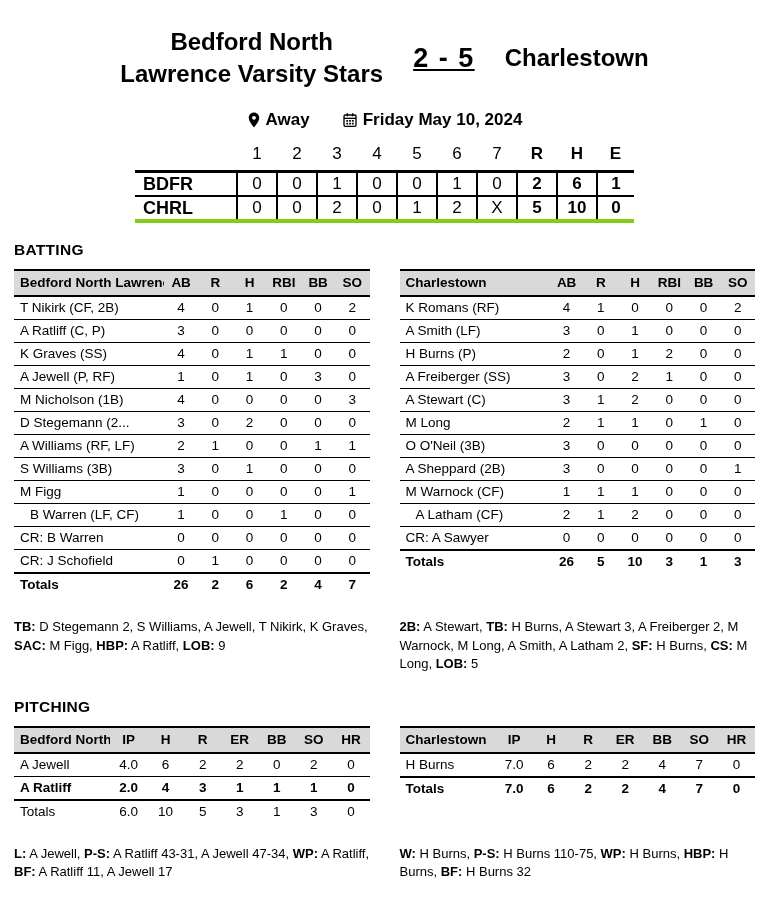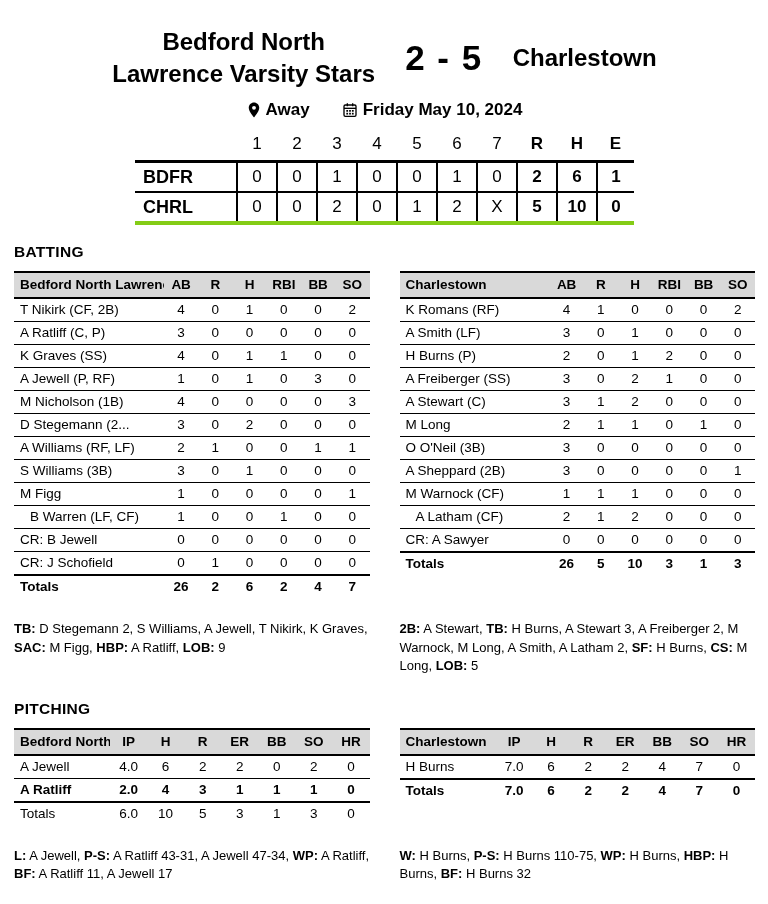--- a/index.html
+++ b/index.html
@@ -6,32 +6,32 @@
   body{
     width:768px;height:904px;background:#ffffff;color:#000;
     font-family:"Liberation Sans", sans-serif;
     -webkit-font-smoothing:antialiased;overflow:hidden;
   }
   .page{padding:24px 13px 0 14px;}
 
   
   .score-row{display:flex;justify-content:center;align-items:center;gap:30px;margin-top:2px;}
   .team-away{font-size:24px;font-weight:700;line-height:1.35;white-space:pre-line;text-align:center;}
-  .score{font-size:35px;font-weight:800;letter-spacing:1.5px;white-space:nowrap;}
+  .score{font-size:27px;font-weight:800;letter-spacing:1.5px;white-space:nowrap;text-decoration:underline;}
   .team-home{font-size:24px;font-weight:700;}
-  .meta-row{display:flex;justify-content:center;align-items:center;gap:32px;margin-top:9px;font-size:17px;font-weight:700;}
+  .meta-row{display:flex;justify-content:center;align-items:center;gap:32px;margin-top:19px;font-size:17px;font-weight:700;}
   .meta-item{display:flex;align-items:center;gap:5px;}
   .meta-item svg{display:block;}
 
   
   .linescore{border-collapse:collapse;margin:14px auto 0;table-layout:fixed;}
   .linescore th,.linescore td{font-size:17px;text-align:center;padding:0;}
   .linescore thead th{font-weight:400;padding-bottom:6px;}
   .linescore thead th.rhe{font-weight:700;}
-  .linescore tbody tr{height:31px;}
+  .linescore tbody tr{height:25px;}
   .linescore tbody tr.away-row{border-top:3px solid #000;border-bottom:2px solid #000;}
   .linescore tbody tr.home-row{border-bottom:4px solid #84cc16;}
   .linescore tbody td + td{border-left:2px solid #000;}
   .linescore td.team{text-align:left;padding-left:8px;font-weight:700;font-size:18px;}
   .linescore td.rhe{font-weight:700;}
 
   
   .section-heading{font-size:15.5px;font-weight:700;letter-spacing:.3px;margin:18px 0 10px;}
   .section-heading.pitching{margin-top:24px;}
   .two-col{display:grid;grid-template-columns:1fr 1fr;column-gap:30px;row-gap:22px;align-items:start;}
@@ -257,21 +257,21 @@
           <tr>
             <td class="name indent">B Warren (LF, CF)</td>
             <td>1</td>
             <td>0</td>
             <td>0</td>
             <td>1</td>
             <td>0</td>
             <td>0</td>
           </tr>
           <tr>
-            <td class="name">CR: B Jewell</td>
+            <td class="name">CR: B Warren</td>
             <td>0</td>
             <td>0</td>
             <td>0</td>
             <td>0</td>
             <td>0</td>
             <td>0</td>
           </tr>
           <tr>
             <td class="name">CR: J Schofield</td>
             <td>0</td>

